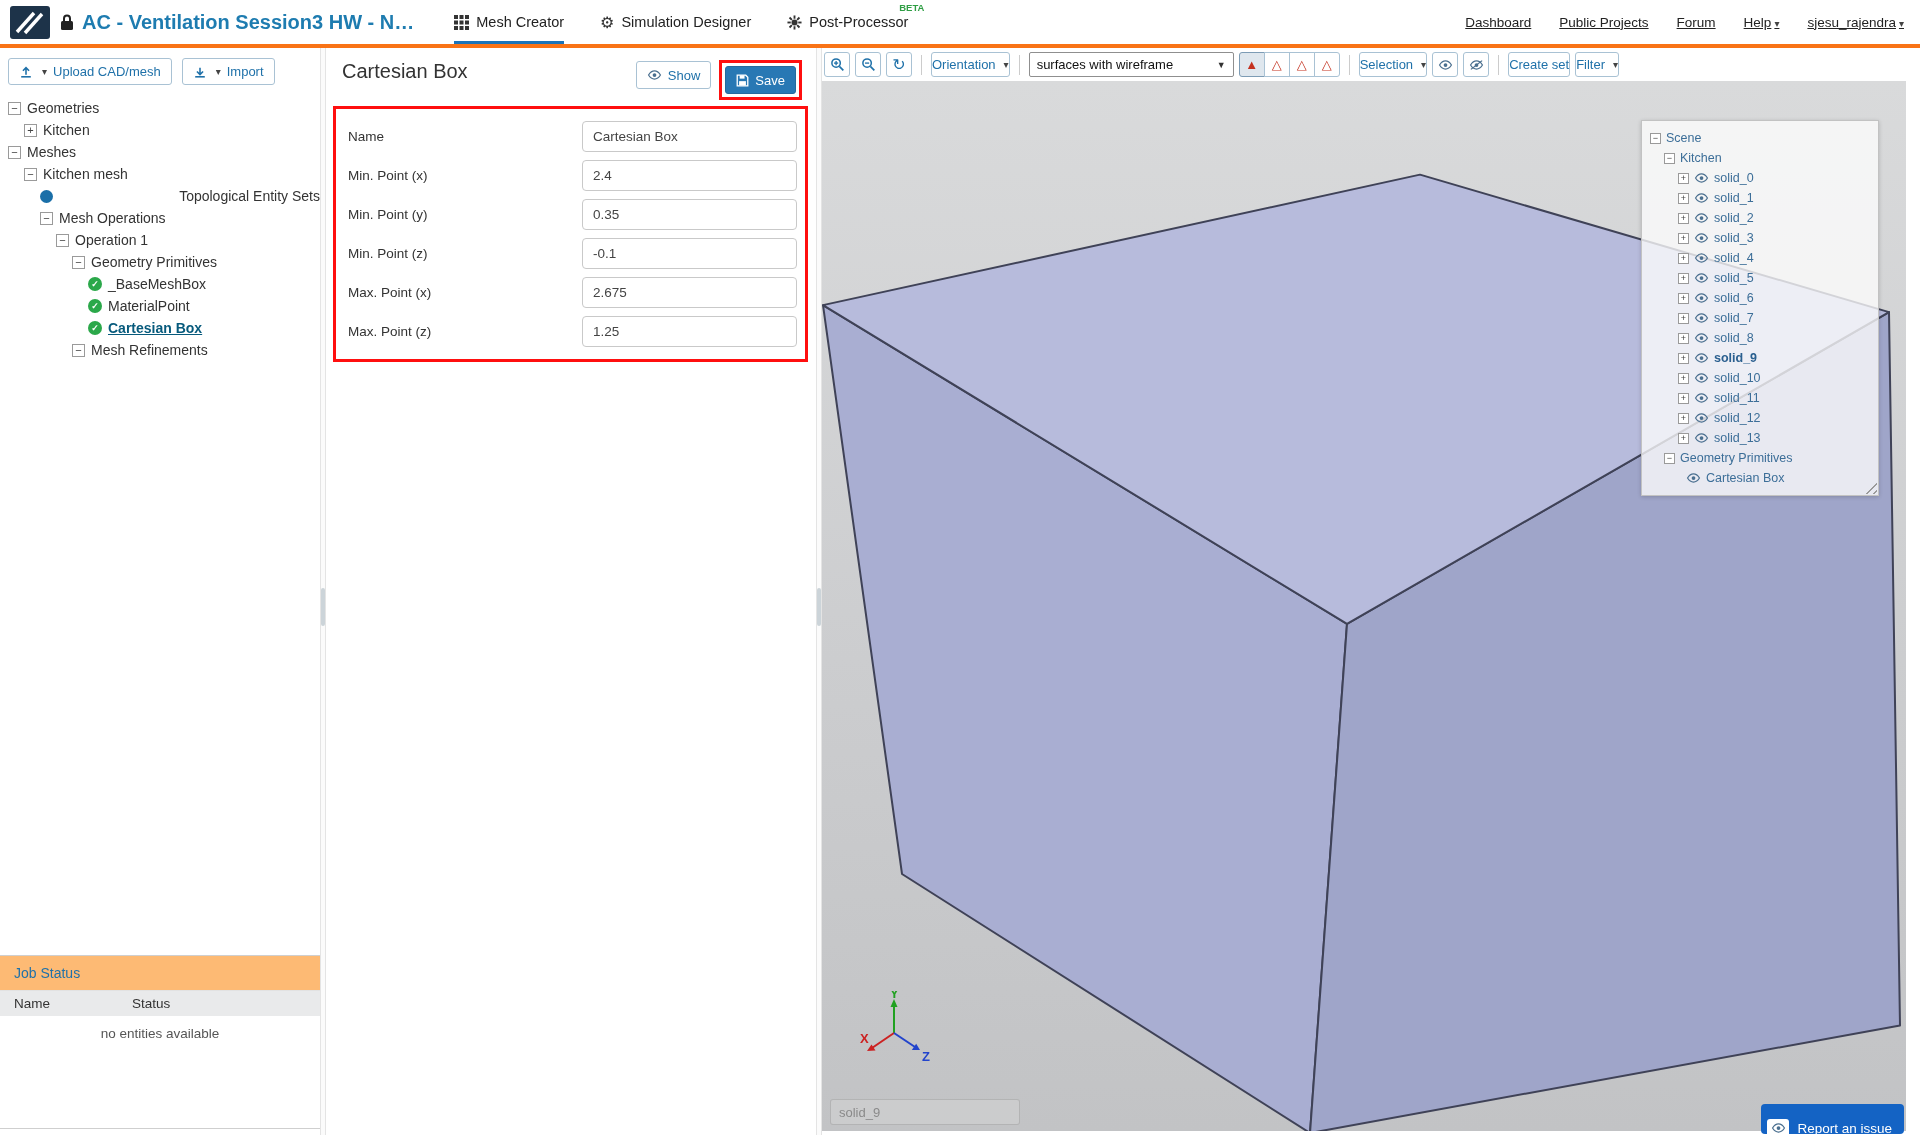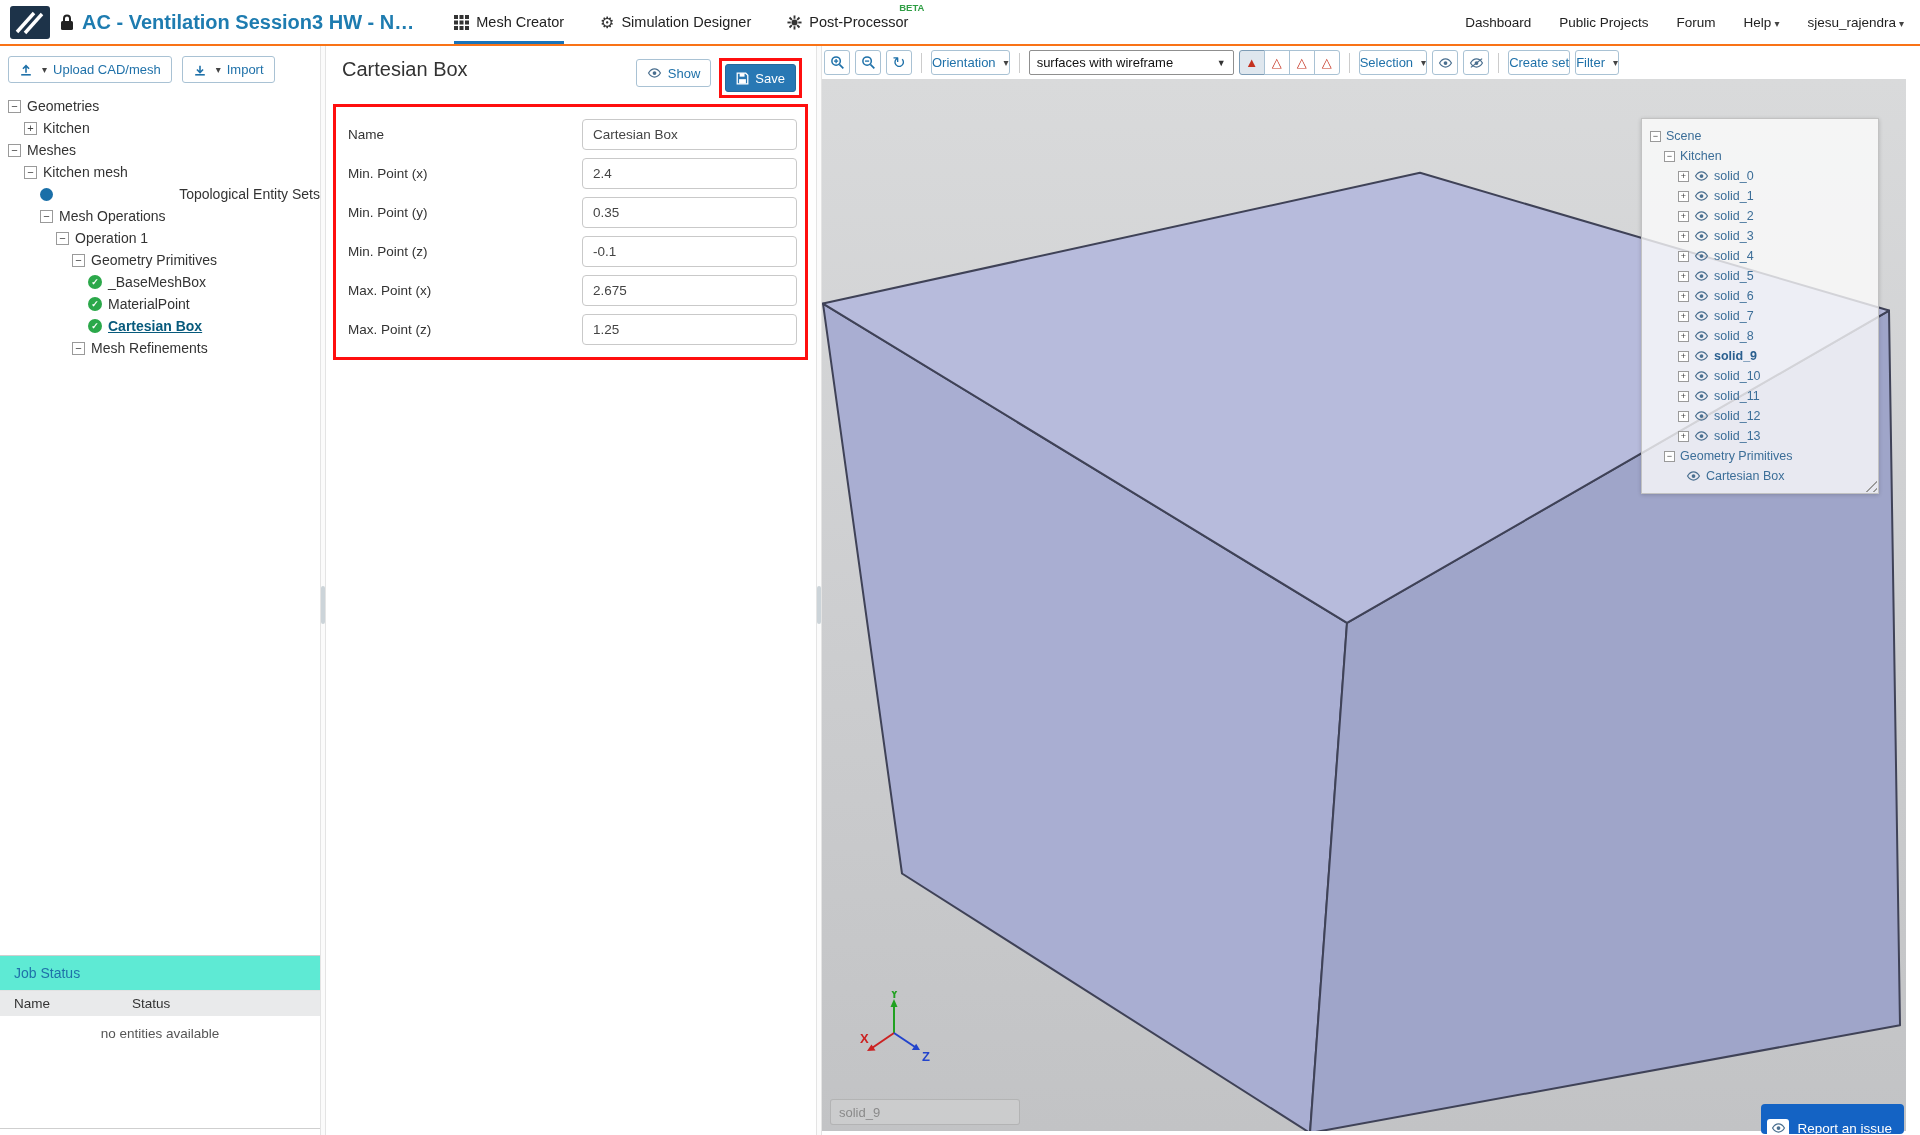--- a/index.html
+++ b/index.html
@@ -1,31 +1,31 @@
 <!DOCTYPE html>
 <html><head>
 <meta charset="utf-8">
 <style>
   *{margin:0;padding:0;box-sizing:border-box;}
   html,body{width:1920px;height:1135px;overflow:hidden;background:#fff;font-family:"Liberation Sans",sans-serif;}
   .app{width:100%;height:100%;display:flex;flex-direction:column;}
 
   
-  header{flex:0 0 44px;display:flex;align-items:center;padding:0 16px 0 10px;border-bottom:2px solid #f97316;background:#fff;}
+  header{flex:0 0 44px;display:flex;align-items:center;padding:0 16px 0 10px;border-bottom:4px solid #f97316;background:#fff;}
   .logo{width:40px;height:33px;margin-right:10px;flex:0 0 auto;}
   .lock{display:flex;margin-right:8px;}
   .title{font-size:20px;color:#1e7cb0;font-weight:600;white-space:nowrap;margin-right:40px;}
   .nav{display:flex;align-items:stretch;gap:36px;height:44px;}
   .nav-tab{position:relative;display:flex;align-items:center;gap:7px;font-size:14.5px;color:#222;cursor:pointer;}
   .nav-tab.active{box-shadow:inset 0 -3px 0 #1a73b8;text-align:center;}
   .nav-tab .beta{position:absolute;top:2px;right:-16px;font-size:9.5px;font-weight:bold;color:#2f9e44;}
   .nav-ic{color:#333;display:flex;align-items:center;}
   .spacer{flex:1;}
   .hlinks{display:flex;align-items:center;gap:28px;font-size:13.5px;color:#222;}
-  .hlink{cursor:pointer;white-space:nowrap;}
+  .hlink{cursor:pointer;white-space:nowrap;text-decoration:underline;}
   .caret{font-size:10px;color:#444;margin-left:3px;}
 
   
   .main{flex:1;display:flex;min-height:0;}
   .sidebar{flex:0 0 320px;display:flex;flex-direction:column;background:#fff;min-height:0;}
   .vsplit{flex:0 0 6px;background:#fbfbfb;border-left:1px solid #e4e4e4;border-right:1px solid #e4e4e4;position:relative;cursor:col-resize;}
   .vsplit::after{content:"";position:absolute;top:540px;left:0;width:4px;height:38px;background:#ccd4d9;border-radius:2px;}
   .panel{flex:0 0 490px;background:#fff;display:flex;flex-direction:column;min-height:0;}
   .viewport{flex:1;position:relative;background:#fff;display:flex;flex-direction:column;padding-right:14px;min-height:0;}
 
@@ -33,21 +33,21 @@
   .sb-actions{display:flex;gap:10px;padding:10px 8px;}
   .btn{display:inline-flex;align-items:center;gap:6px;border:1px solid #a9c2d4;background:#fff;color:#1f71a9;font-size:13px;border-radius:3px;height:27px;padding:0 10px;cursor:pointer;font-family:inherit;white-space:nowrap;}
   .btn svg{flex:0 0 auto;}
   .tree{flex:1;min-height:0;overflow:hidden;padding-top:2px;}
   .tree-row{display:flex;align-items:center;gap:6px;height:22px;font-size:14px;color:#333;cursor:pointer;white-space:nowrap;}
   .expander{display:inline-block;width:13px;height:13px;border:1px solid #9a9a9a;background:#fff;color:#444;font-size:11px;line-height:11px;text-align:center;flex:0 0 13px;}
   .bluedot{width:13px;height:13px;border-radius:50%;background:#1a6fa8;flex:0 0 13px;}
   .check{width:14px;height:14px;border-radius:50%;background:#2ba84a;color:#fff;font-size:9px;line-height:14px;text-align:center;font-weight:bold;flex:0 0 14px;}
   .tree-row.selected .tree-label{font-weight:bold;text-decoration:underline;color:#075a7c;}
   .job-status{flex:0 0 auto;border-top:1px solid #cfcfcf;border-bottom:1px solid #cfcfcf;margin-bottom:6px;}
-  .js-title{padding:9px 14px;font-size:14px;color:#1f71a9;background:#5eead4;border-bottom:1px solid #e2e2e2;}
+  .js-title{padding:9px 14px;font-size:14px;color:#1f71a9;background:#fdba74;border-bottom:1px solid #e2e2e2;}
   .js-head{display:flex;background:#e9eaeb;font-size:13.5px;color:#333;padding:5px 14px;}
   .js-head .c1{width:118px;}
   .js-empty{height:112px;padding-top:10px;text-align:center;font-size:13.5px;color:#555;}
 
   
   .panel-head{display:flex;align-items:flex-start;padding:12px 14px 4px 16px;}
   .panel-title{flex:1;font-size:20px;color:#333;font-weight:500;}
   .btn.show{height:28px;margin-top:1px;}
   .annotate{border:3px solid #ff0f0f;}
   .save-wrap{padding:3px;margin-left:8px;display:inline-block;}

